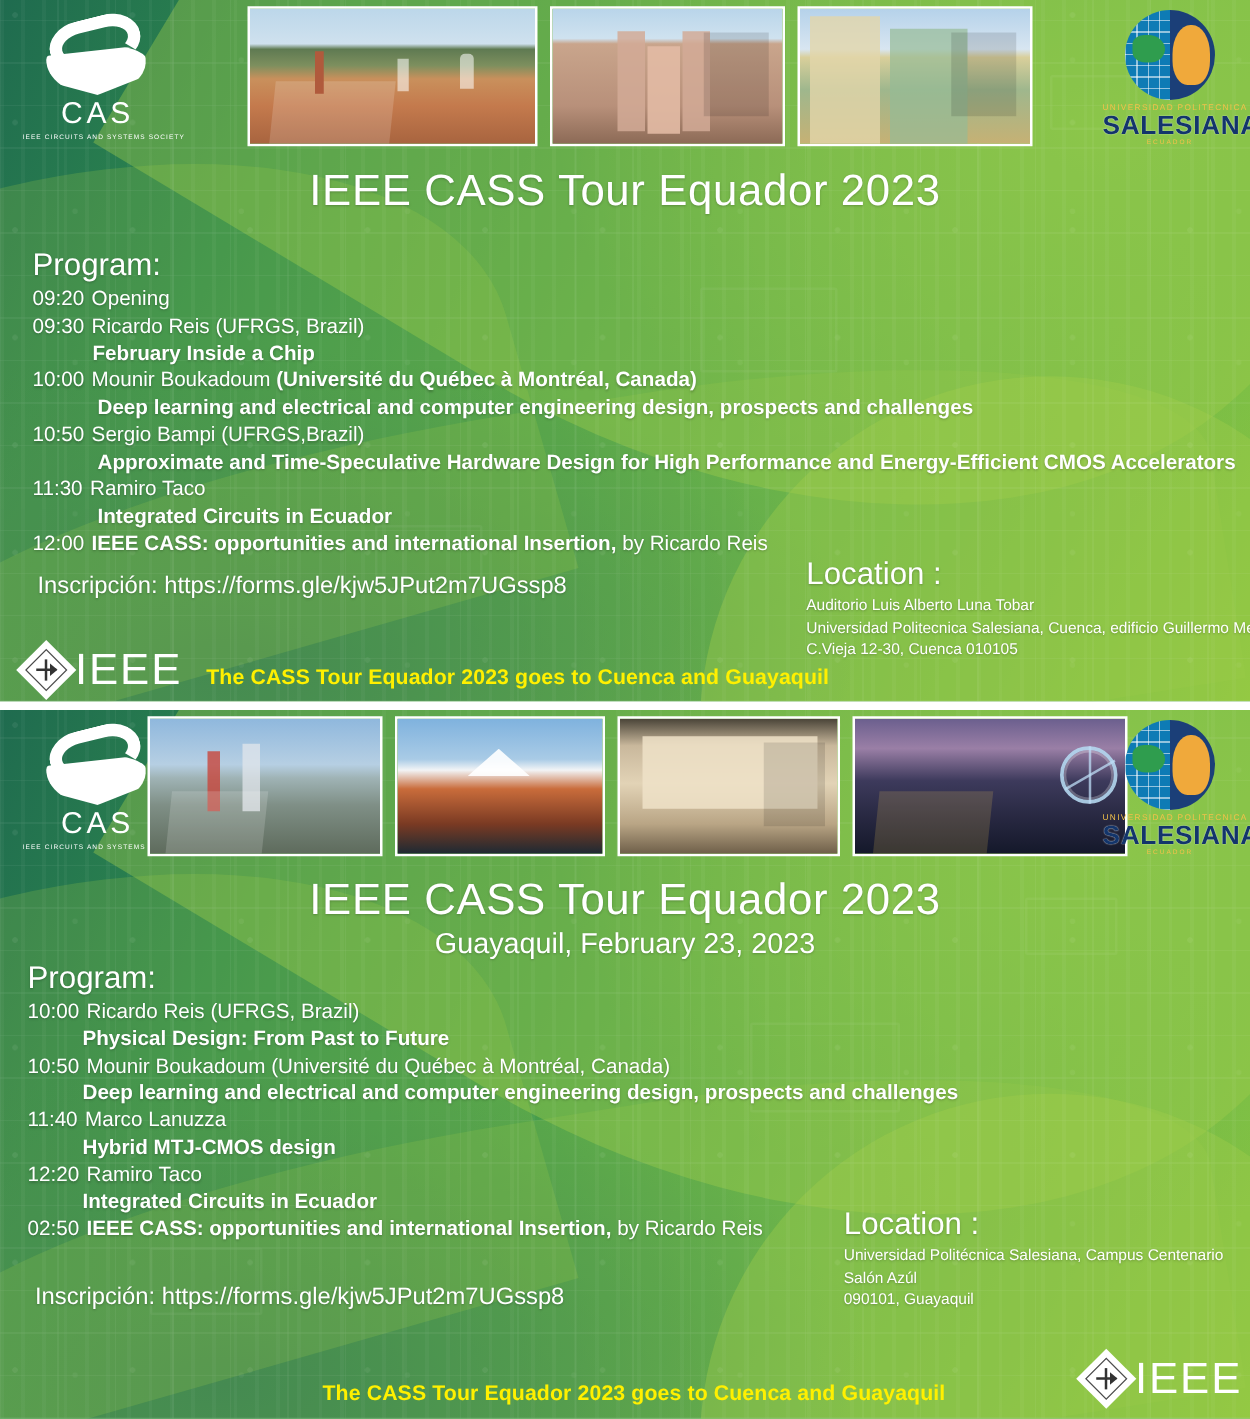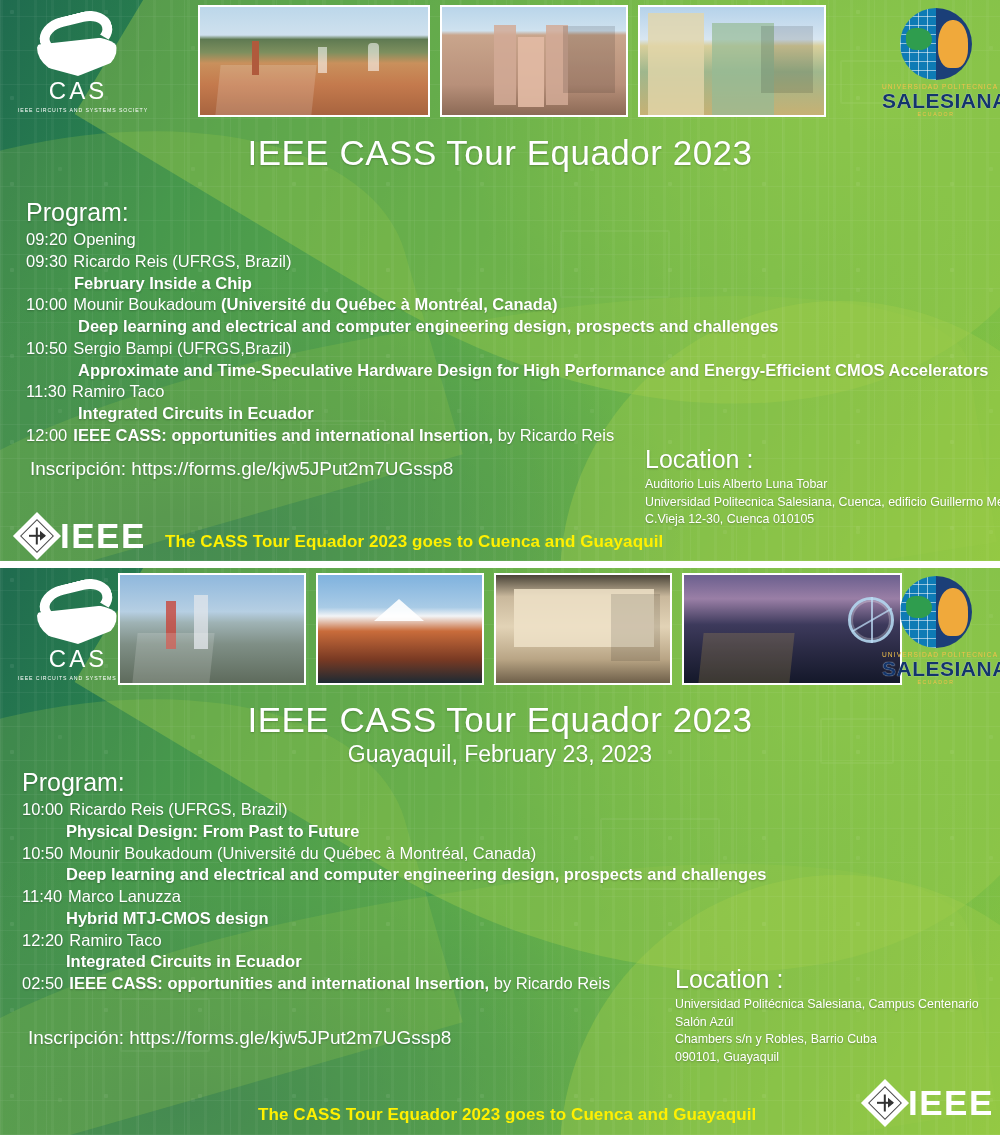--- a/index.html
+++ b/index.html
@@ -214,21 +214,21 @@
   }
   .ieee-diamond .arrow::before{
     content:""; position:absolute; right:-1px; top:-4px;
     border-left:6px solid #333; border-top:5px solid transparent; border-bottom:5px solid transparent;
   }
   .ieee-diamond .bar{
     position:absolute; left:50%; top:50%; transform:translate(-50%,-50%) rotate(-45deg);
     width:2.4px; height:17px; background:#333;
   }
   .ieee-word{
-    color:#ffffff; font-size:35px; font-weight:700; letter-spacing:1.5px;
+    color:#ffffff; font-size:35px; font-weight:400; letter-spacing:1.5px;
     font-family:"Liberation Sans", sans-serif; line-height:1;
   }
 
   
   .tagline {
     position:absolute; color:#fff000; font-size:17px; font-weight:700;
     font-family:"Liberation Sans", sans-serif; letter-spacing:.1px; white-space:nowrap;
   }
   #tagline1 { left:165px; top:532px; }
   #tagline2 { left:258px; top:1105px; }
@@ -446,21 +446,20 @@
       <span class="t">02:50</span><b>IEEE CASS: opportunities and international Insertion,</b><span> by Ricardo Reis</span>
     </div>
   </div>
 
   <div class="inscription" id="inscription2">Inscripción: https://forms.gle/kjw5JPut2m7UGssp8</div>
 
   <div class="location" id="location2">
     <div class="loc-head">Location :</div>
     <div class="loc-line">Universidad Politécnica Salesiana, Campus Centenario</div>
     <div class="loc-line">Salón Azúl</div>
-    <div class="loc-line">Chambers s/n y Robles, Barrio Cuba</div>
     <div class="loc-line">090101, Guayaquil</div>
   </div>
 
   <div class="ieee-logo" id="ieee2">
     <span class="ieee-diamond">
       <span class="inner">
           <span class="arrow"></span>
           <span class="bar"></span>
         </span>
     </span>

